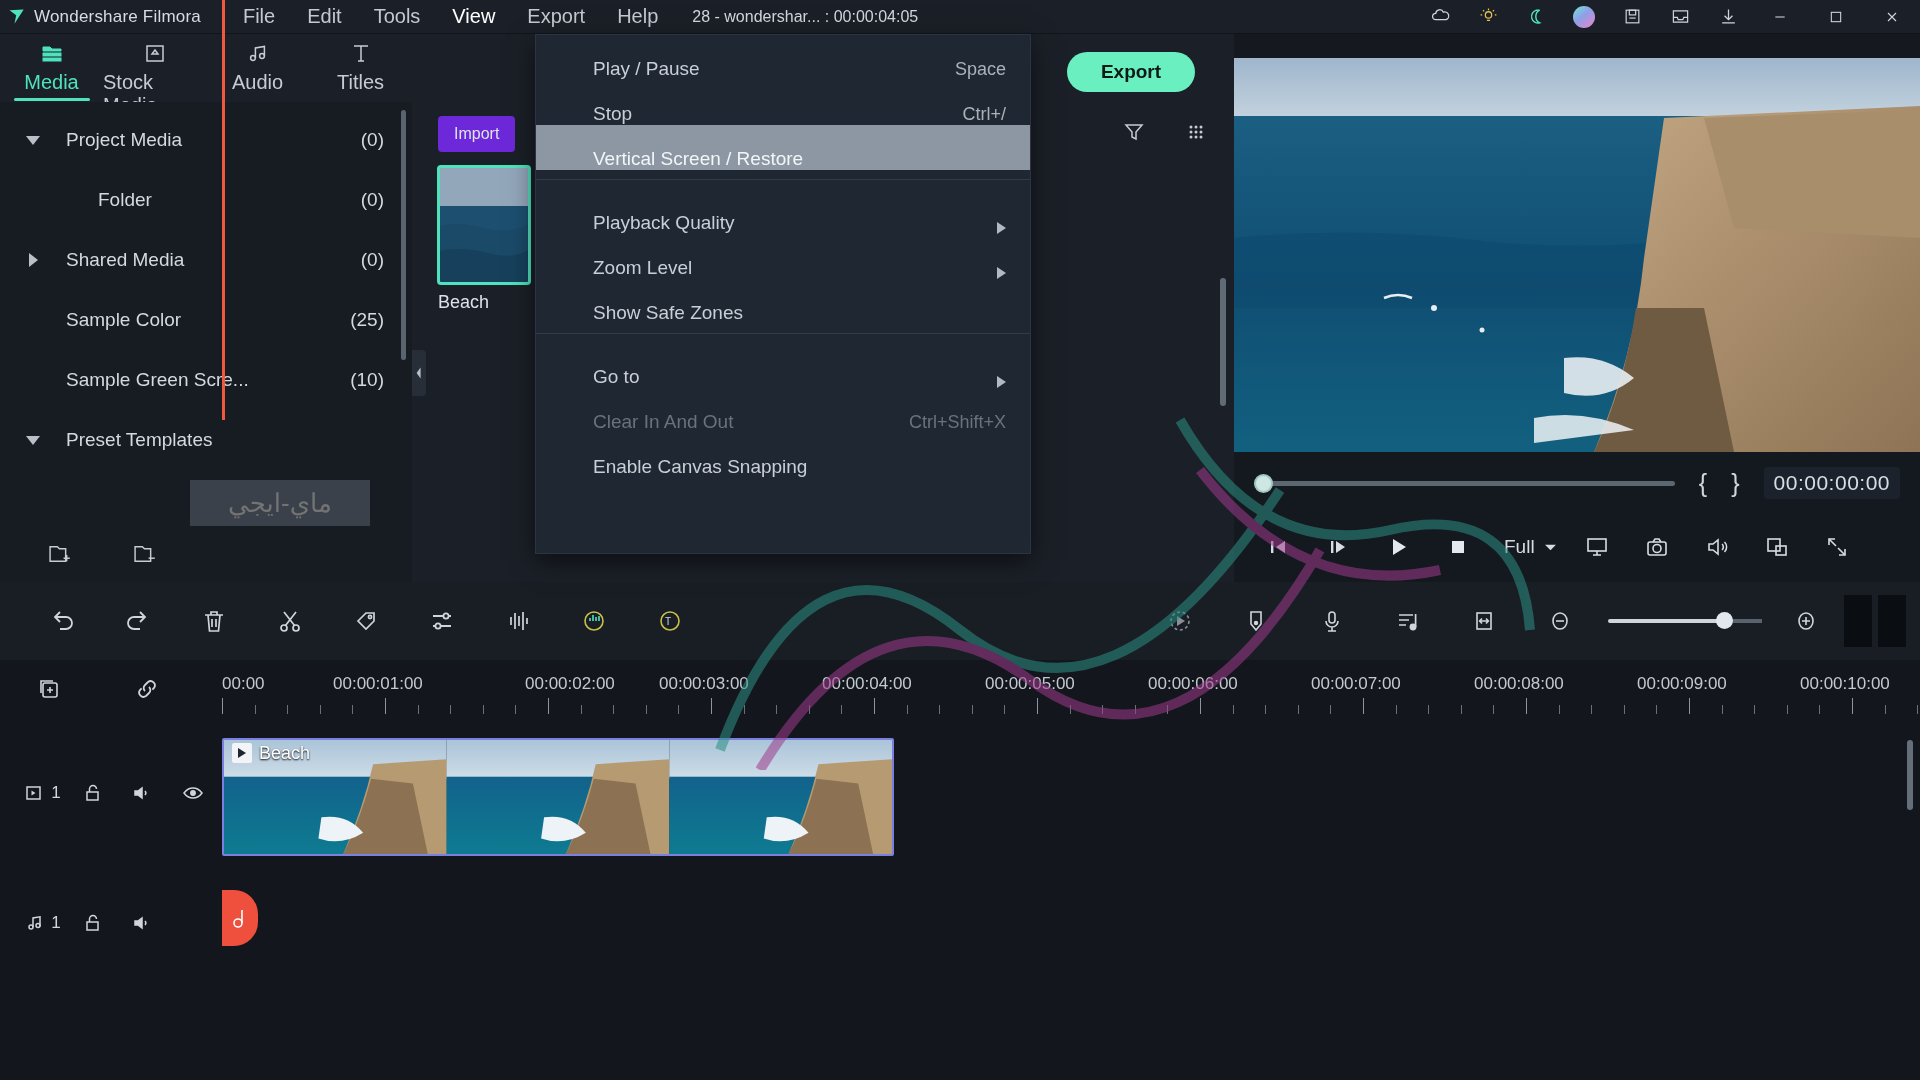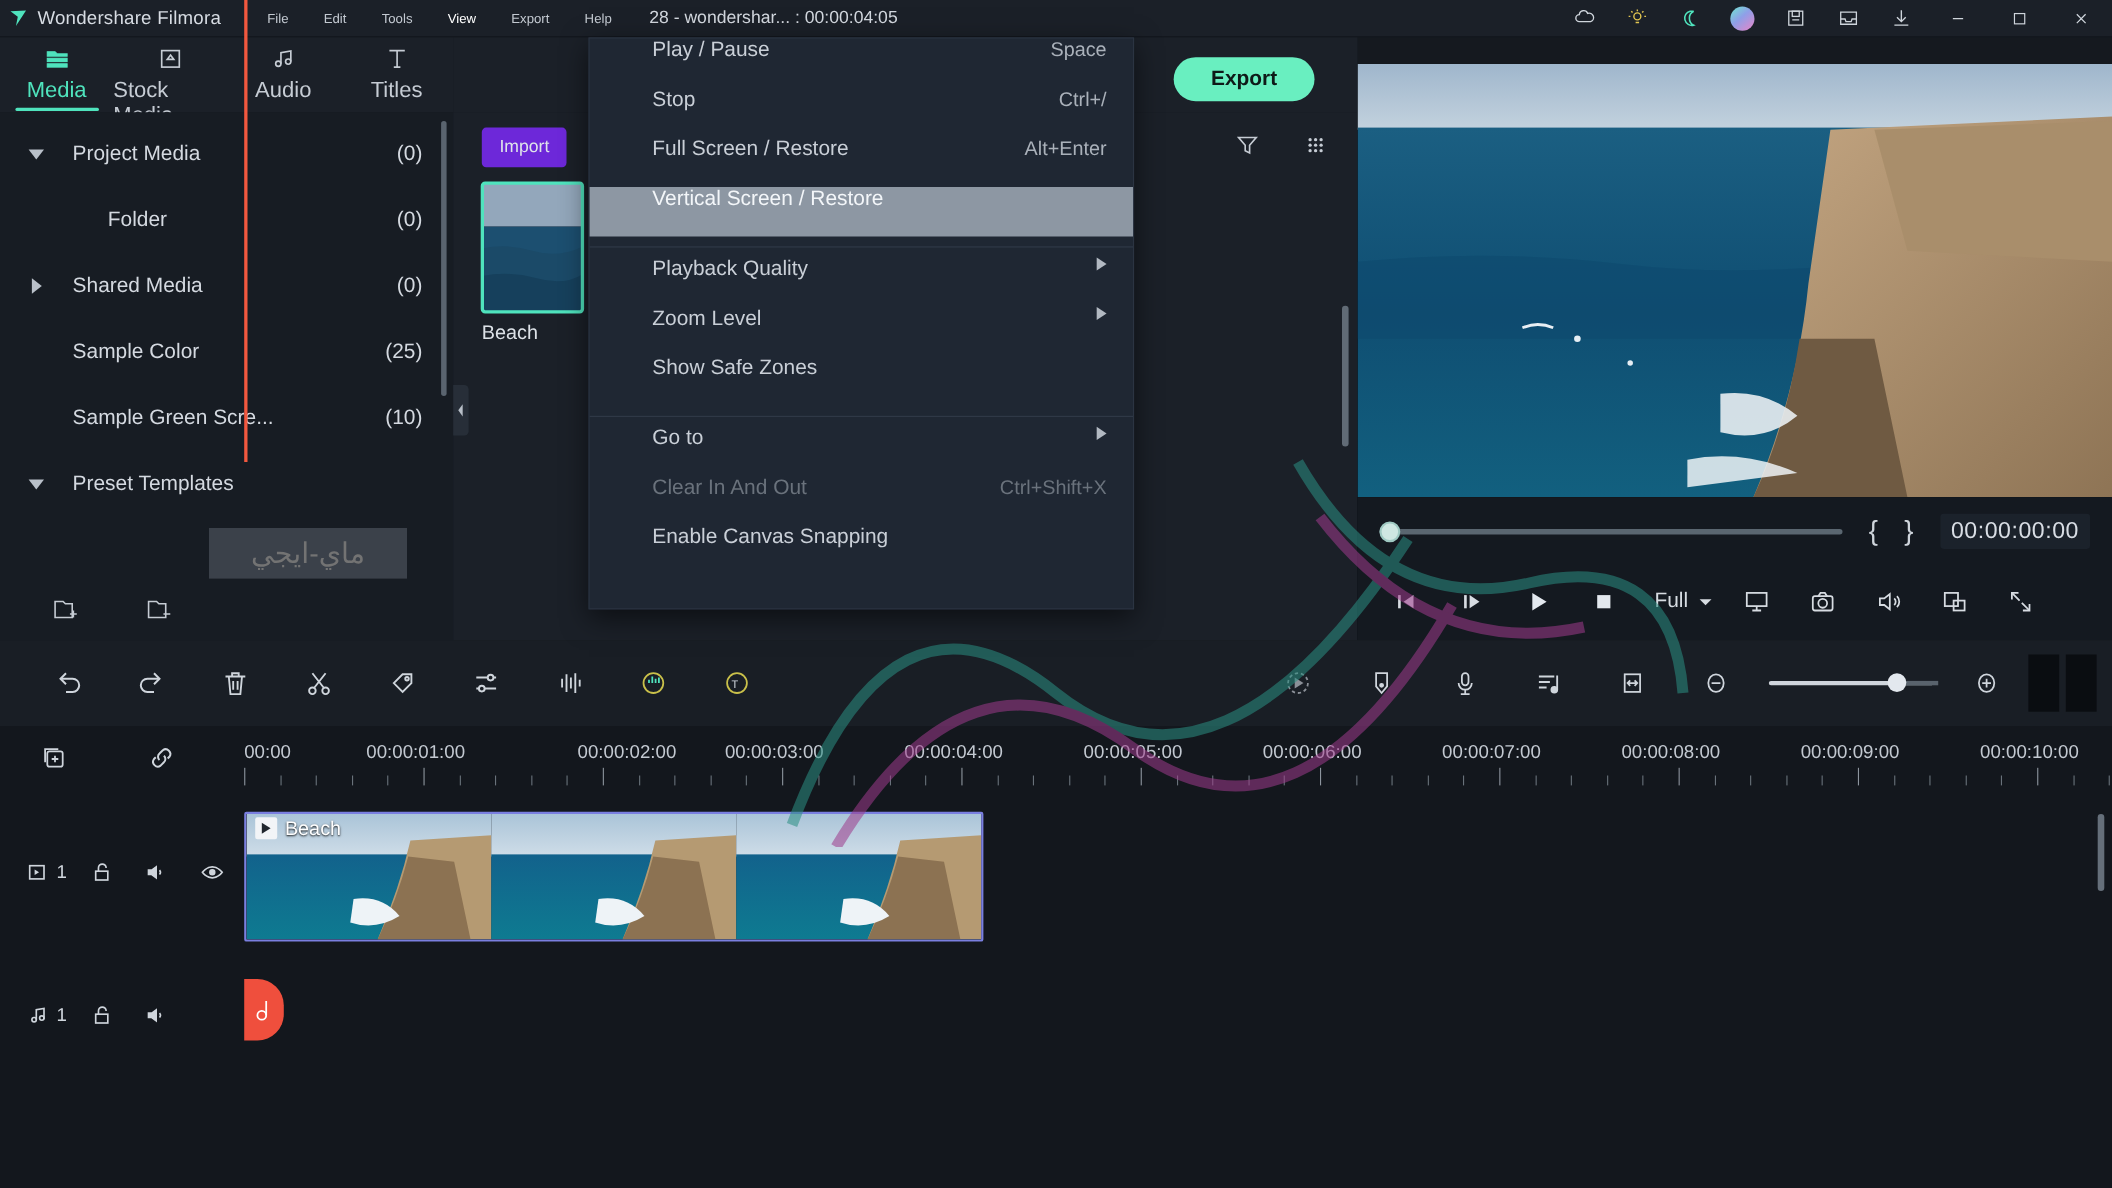--- a/index.html
+++ b/index.html
@@ -16,21 +16,21 @@
   .titlebar {
     position:absolute; left:0; top:0; width:1920px; height:34px;
     background:#1b2028; display:flex; align-items:center;
     border-bottom:1px solid #11151a;
   }
   .wslogo { width:34px; display:flex; align-items:center; justify-content:center; }
   .wslogo svg { width:20px; height:20px; }
   .app-title { font-size:17px; color:#d7dce3; margin-right:26px; letter-spacing:.2px; }
   .menubar { display:flex; align-items:center; gap:0px; }
   .menubar .m {
-    font-size:12px; color:#c3c9d1; padding:6px 16px; cursor:default; white-space:nowrap;
+    font-size:20px; color:#c3c9d1; padding:6px 16px; cursor:default; white-space:nowrap;
   }
   .menubar .m.active { color:#ffffff; }
   .proj-info { font-size:16px; color:#d2d7de; margin-left:18px; white-space:nowrap; }
   .tb-right { margin-left:auto; display:flex; align-items:center; }
   .tb-icon { width:48px; height:34px; display:flex; align-items:center; justify-content:center; }
   .tb-icon svg { width:19px; height:19px; }
   .winbtn { width:56px; height:34px; display:flex; align-items:center; justify-content:center; }
   .winbtn svg { width:16px; height:16px; }
   .avatar-dot {
     width:22px; height:22px; border-radius:50%;
@@ -184,21 +184,21 @@
     display:flex; align-items:center; justify-content:center;
   }
   .audio-blob svg { width:18px; height:24px; }
 
   
   .menu {
     position:absolute; left:535px; top:34px; width:496px; height:520px;
     background:#1f2733; border:1px solid #2b3442; z-index:50;
     box-shadow:0 8px 24px rgba(0,0,0,.55);
   }
-  .mi { height:45px; display:flex; align-items:flex-start; padding:0 24px 0 57px; cursor:default; position:relative; }
+  .mi { height:45px; display:flex; align-items:flex-end; padding:0 24px 0 57px; cursor:default; position:relative; }
   .mi.hl { background:#8d97a3; }
   .mi.hl .mi-lb { color:#ffffff; }
   .mi-lb { font-size:19px; color:#c9cfd7; }
   .mi.dis .mi-lb, .mi.dis .mi-sc { color:#6a727c; }
   .mi.hl .mi-lb { color:#f3f6f9; }
   .mi-sc { margin-left:auto; font-size:18px; color:#aab1ba; }
   .mi-arrow {
     margin-left:auto; width:0;height:0;
     border-top:6px solid transparent;border-bottom:6px solid transparent;border-left:9px solid #b2b9c2;
   }
@@ -859,24 +859,20 @@
 
   <div class="menu" id="menu">
       <div class="mi">
         <span class="mi-lb">Play / Pause</span>
         <span class="mi-sc">Space</span>
       </div>
       <div class="mi">
         <span class="mi-lb">Stop</span>
         <span class="mi-sc">Ctrl+/</span>
       </div>
-      <div class="mi">
-        <span class="mi-lb">Full Screen / Restore</span>
-        <span class="mi-sc">Alt+Enter</span>
-      </div>
       <div class="mi hl">
         <span class="mi-lb">Vertical Screen / Restore</span>
       </div>
       <div class="msep"></div>
       <div class="mi">
         <span class="mi-lb">Playback Quality</span>
         <span class="mi-arrow"></span>
       </div>
       <div class="mi">
         <span class="mi-lb">Zoom Level</span>

